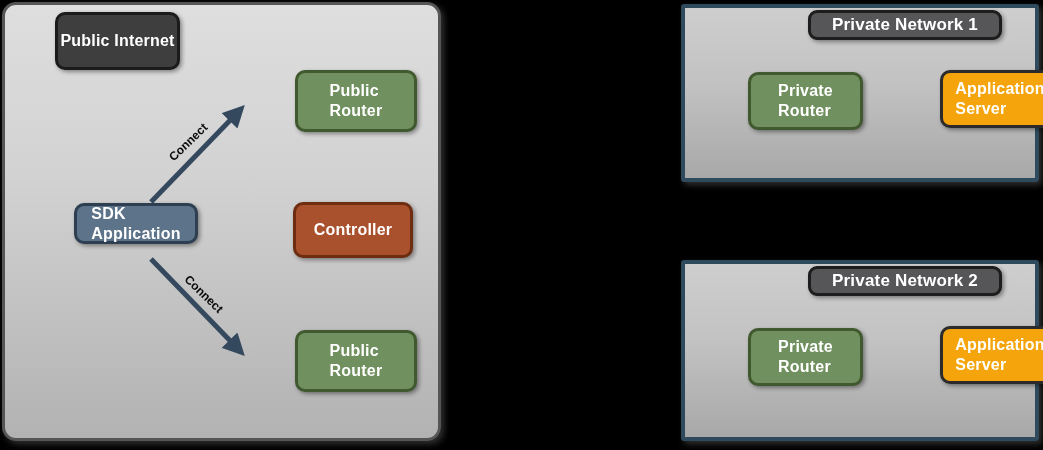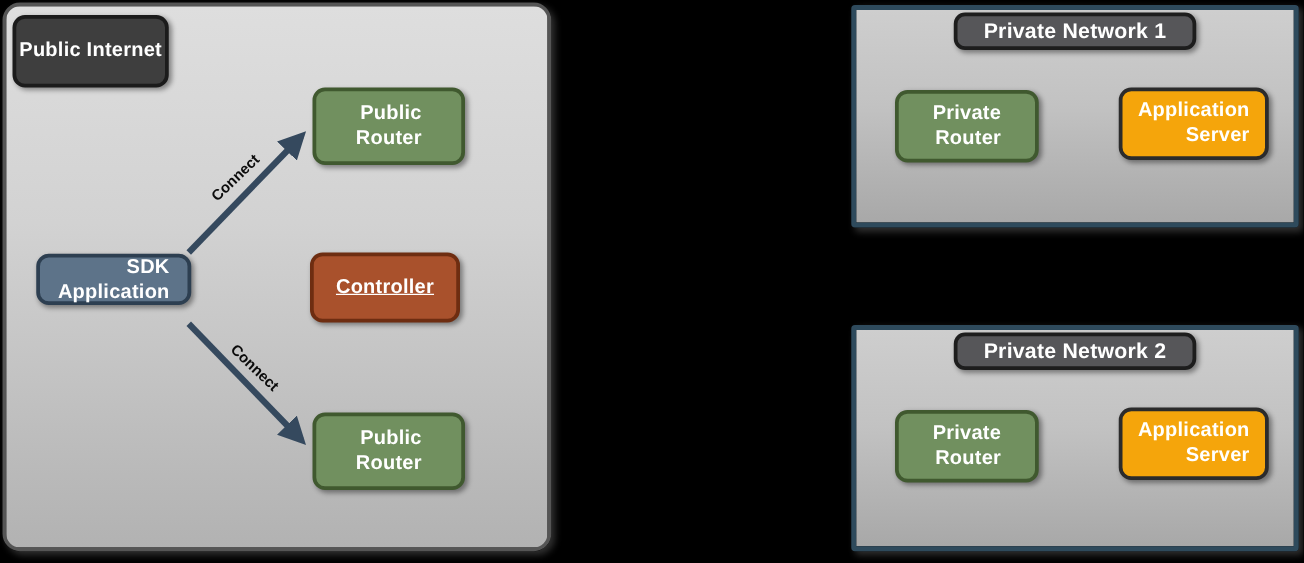--- a/index.html
+++ b/index.html
@@ -33,48 +33,49 @@
   #pn1 { top: 4px;   height: 178px; }
   #pn2 { top: 260px; height: 181px; padding-left: 28px; }
 
   
   .node {
     position: absolute;
     box-sizing: border-box;
     display: flex;
     align-items: center;
     justify-content: center;
-    text-align: right;
+    text-align: left;
     color: #ffffff;
     font-weight: bold;
     font-size: 16px;
     line-height: 1.22;
     white-space: pre-line;
     border-radius: 10px;
     box-shadow: 2px 2px 4px rgba(0,0,0,0.4);
     letter-spacing: 0.2px;
+    margin-left: 45px;
   }
 
   .charcoal { background: #3e3e3e; border: 3px solid #1b1b1b; }
   .green    { background: #71905f; border: 3px solid #40592f; }
   .rust     { background: #a9512c; border: 3px solid #6e2d11; }
   .slate    { background: #5d7389; border: 3px solid #2d3f51; }
   .orange   { background: #f5a50b; border: 3px solid #2b2b2b; }
   .netlabel { background: #565659; border: 3px solid #1d1d1d; border-radius: 9px; font-size: 17px; }
 
   
   #public-internet      { left: 5px;   top: 7px;   width: 125px; height: 58px; }
   #public-router-top    { left: 245px; top: 65px;  width: 122px; height: 62px; }
-  #controller           { left: 243px; top: 197px; width: 120px; height: 56px; text-decoration: underline; }
+  #controller           { left: 243px; top: 197px; width: 120px; height: 56px; }
   #public-router-bottom { left: 245px; top: 325px; width: 122px; height: 62px; }
   #sdk-application      { left: 24px;  top: 198px; width: 124px; height: 41px; }
 
   
   .pn-label  { left: 78px;  top: 2px;  width: 194px; height: 30px; }
-  .pn-router { left: 31px;  top: 64px; width: 115px; height: 58px; }
+  .pn-router { left: 18px;  top: 64px; width: 115px; height: 58px; }
   .pn-server { left: 210px; top: 62px; width: 120px; height: 58px; }
 
   
   .edges-svg {
     position: absolute;
     left: 0; top: 0;
     width: 433px; height: 433px;
     pointer-events: none;
   }
   .edge-line { stroke: #35495e; stroke-width: 5; fill: none; }

